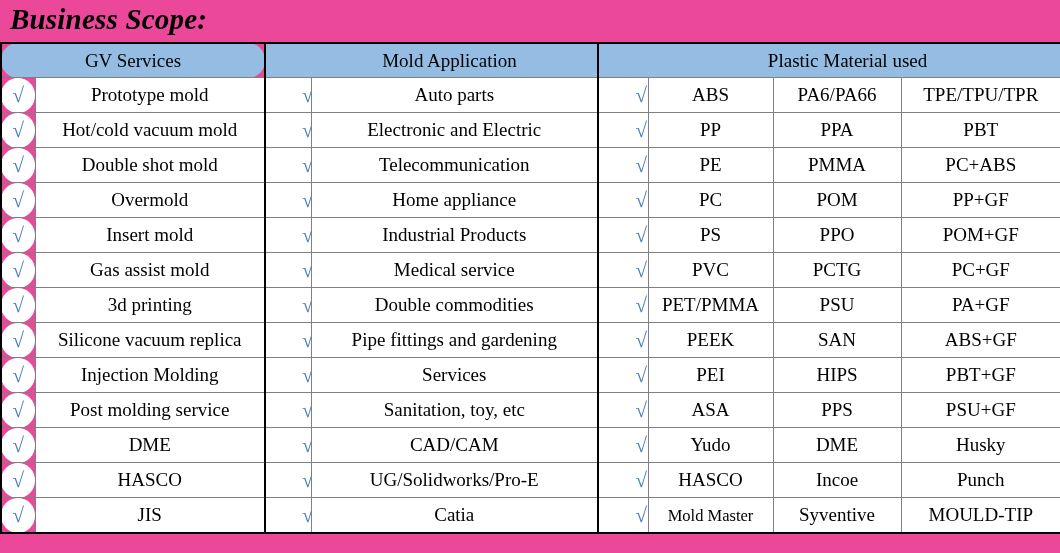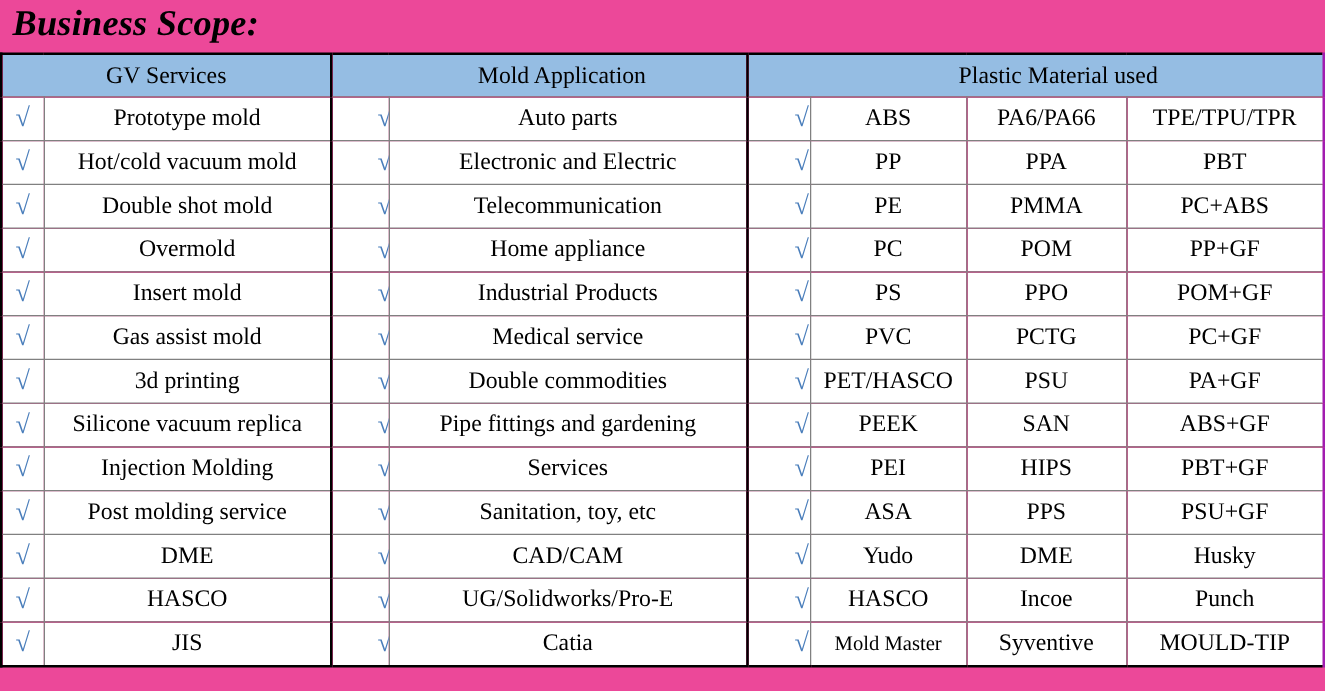--- a/index.html
+++ b/index.html
@@ -61,22 +61,22 @@
   }
 
   table.scope tr.hdr td {
     background: #95bde3;
     font-size: 19px;
     color: #000000;
     height: 33px;
   }
 
   
-  table.scope td.edge-left   { border-left: 2px solid #000000; }
-  table.scope td.edge-right  { border-right: 6px solid #a21caf; }
+  table.scope td.edge-left   { border-left: 2px solid #000000; border-radius: 17px; }
+  table.scope td.edge-right  { border-right: 2px solid #a21caf; }
   table.scope tr.hdr-top td  { border-top: 2px solid #000000; }
   table.scope tr.last td     { border-bottom: 2px solid #000000; }
 
   
   table.scope td.sec-div-l { border-left: 2px solid #000000; padding-left: 36px; }
 
   .chk {
     color: #4a7ebb;
     font-size: 21px;
     font-family: "Liberation Serif", "DejaVu Serif", serif;
@@ -182,21 +182,21 @@
         <td><span class="cell-txt">PCTG</span></td>
         <td class="edge-right"><span class="cell-txt">PC+GF</span></td>
       </tr>
 
       <tr>
         <td class="edge-left"><span class="chk">√</span></td>
         <td><span class="cell-txt">3d printing</span></td>
         <td class="sec-div-l"><span class="chk">√</span></td>
         <td><span class="cell-txt">Double commodities</span></td>
         <td class="sec-div-l"><span class="chk">√</span></td>
-        <td><span class="cell-txt tight">PET/HASCO</span></td>
+        <td><span class="cell-txt tight">PET/PMMA</span></td>
         <td><span class="cell-txt">PSU</span></td>
         <td class="edge-right"><span class="cell-txt">PA+GF</span></td>
       </tr>
 
       <tr>
         <td class="edge-left"><span class="chk">√</span></td>
         <td><span class="cell-txt tight">Silicone vacuum replica</span></td>
         <td class="sec-div-l"><span class="chk">√</span></td>
         <td><span class="cell-txt">Pipe fittings and gardening</span></td>
         <td class="sec-div-l"><span class="chk">√</span></td>

